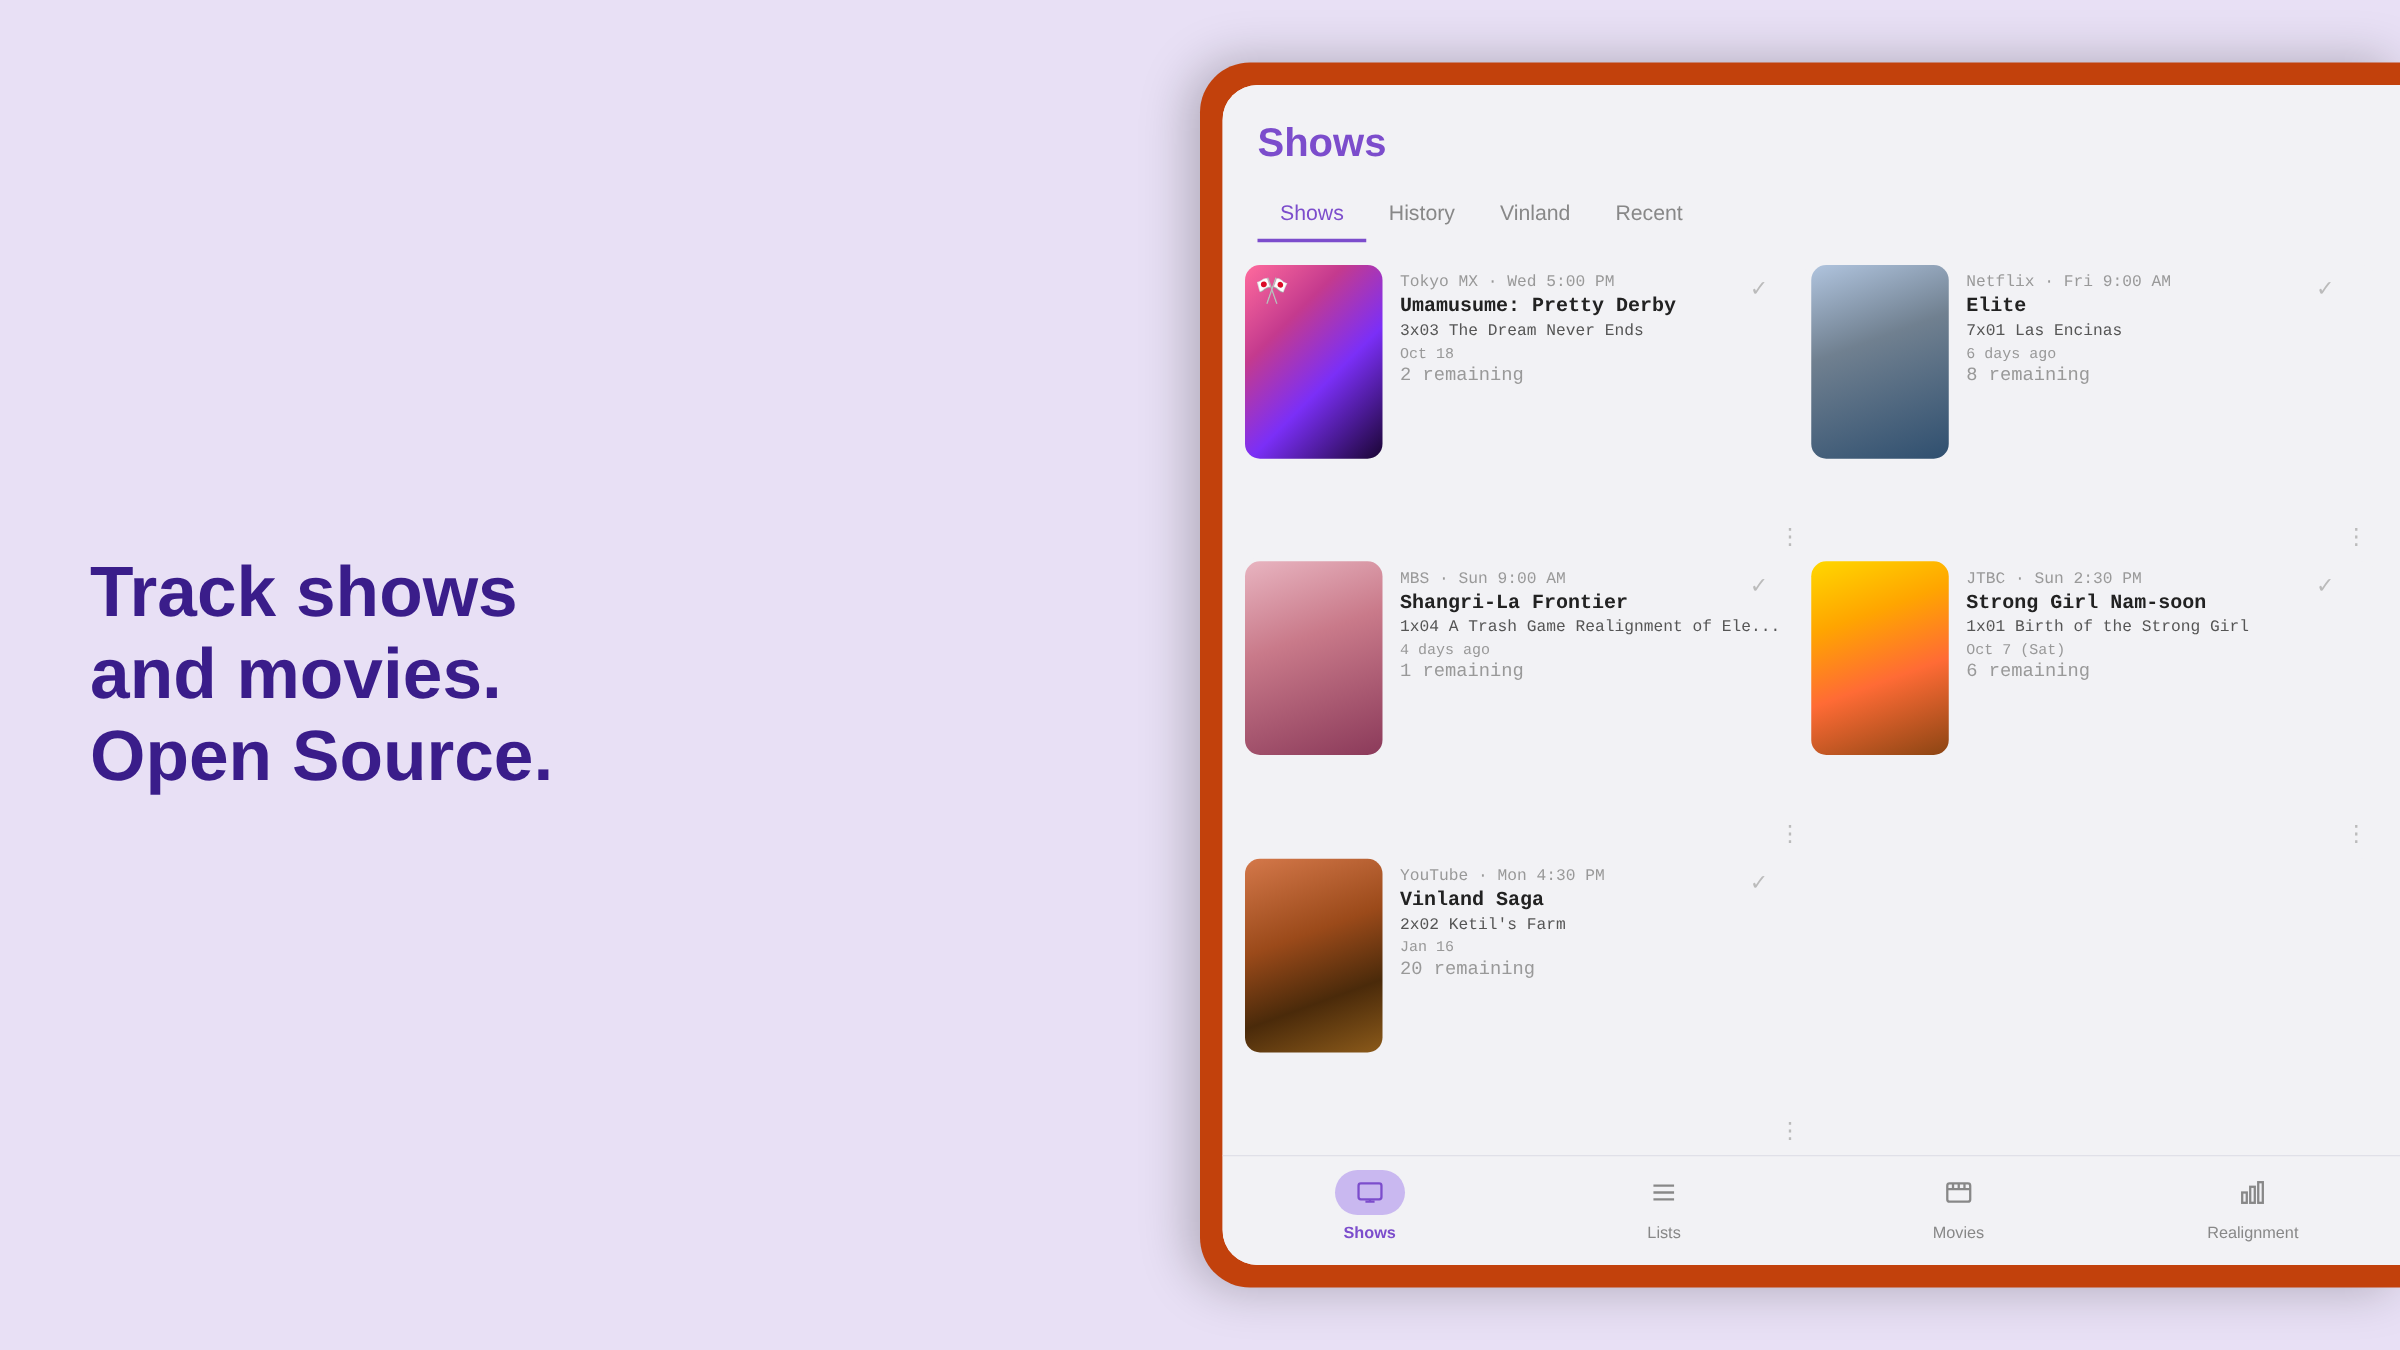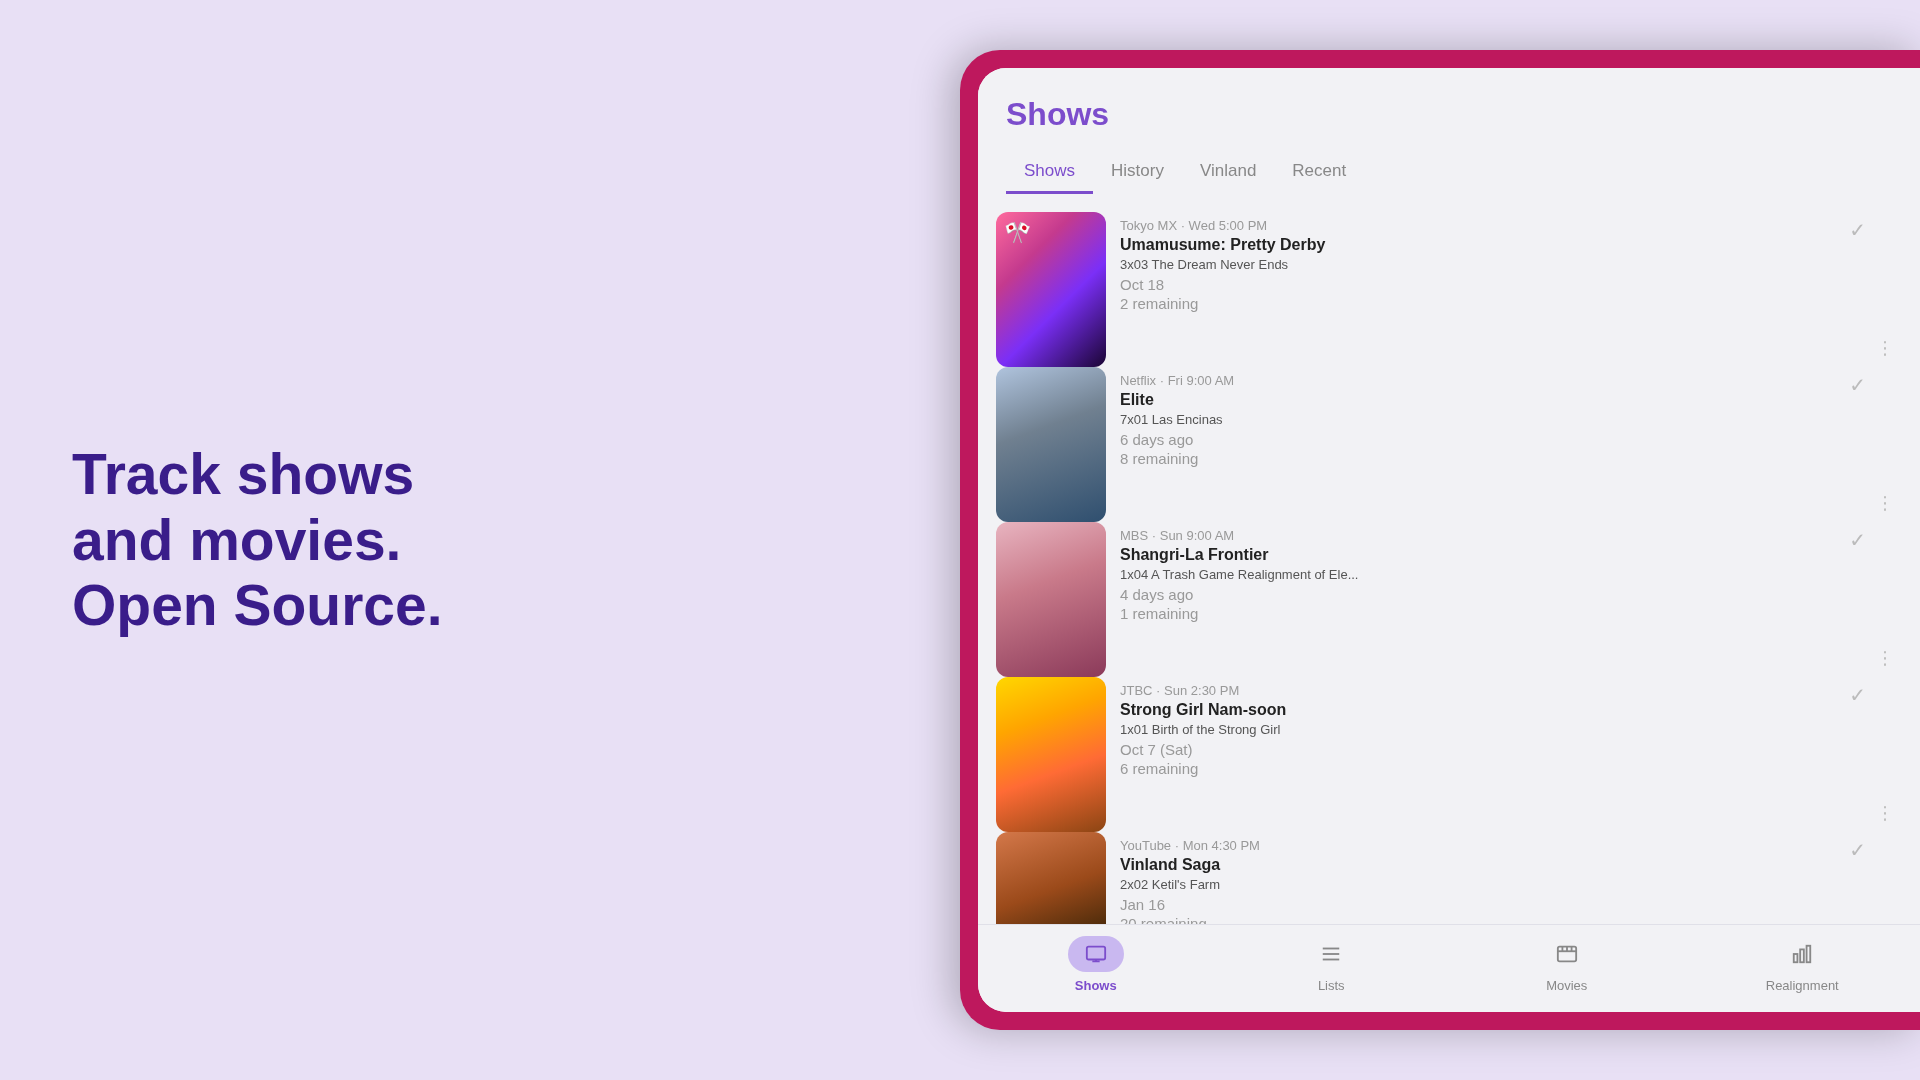--- a/index.html
+++ b/index.html
@@ -25,21 +25,21 @@
       max-width: 520px;
     }
 
     
     .device {
       position: absolute;
       right: 0;
       top: 50px;
       width: 960px;
       height: 980px;
-      background: #be185d;
+      background: #c2410c;
       border-radius: 40px 0 0 40px;
       padding: 18px 0 18px 18px;
       box-shadow: -8px 0 40px rgba(0,0,0,0.25);
     }
 
     .device-inner {
       width: 100%;
       height: 100%;
       background: #f2f2f5;
       border-radius: 28px 0 0 28px;
@@ -87,22 +87,23 @@
       display: flex;
       flex-direction: column;
       background: #f2f2f5;
     }
 
     
     .shows-grid {
       flex: 1;
       padding: 0 18px;
       display: grid;
-      grid-template-columns: 1fr;
-      overflow: hidden;
+      grid-template-columns: 1fr 1fr;
+      overflow: hidden;
+      font-family: Liberation Mono, monospace;
     }
 
     
     .show-card {
       display: flex;
       flex-direction: row;
       align-items: flex-start;
       background: #f2f2f5;
       border-radius: 14px;
       position: relative;
@@ -168,21 +169,21 @@
     .show-episode {
       font-size: 13px;
       color: #555;
       margin-bottom: 4px;
       white-space: nowrap;
       overflow: hidden;
       text-overflow: ellipsis;
     }
 
     .show-date {
-      font-size: 15px;
+      font-size: 12px;
       color: #999;
       margin-bottom: 2px;
     }
 
     .show-remaining {
       font-size: 15px;
       color: #999;
     }
 
     .check-icon {

